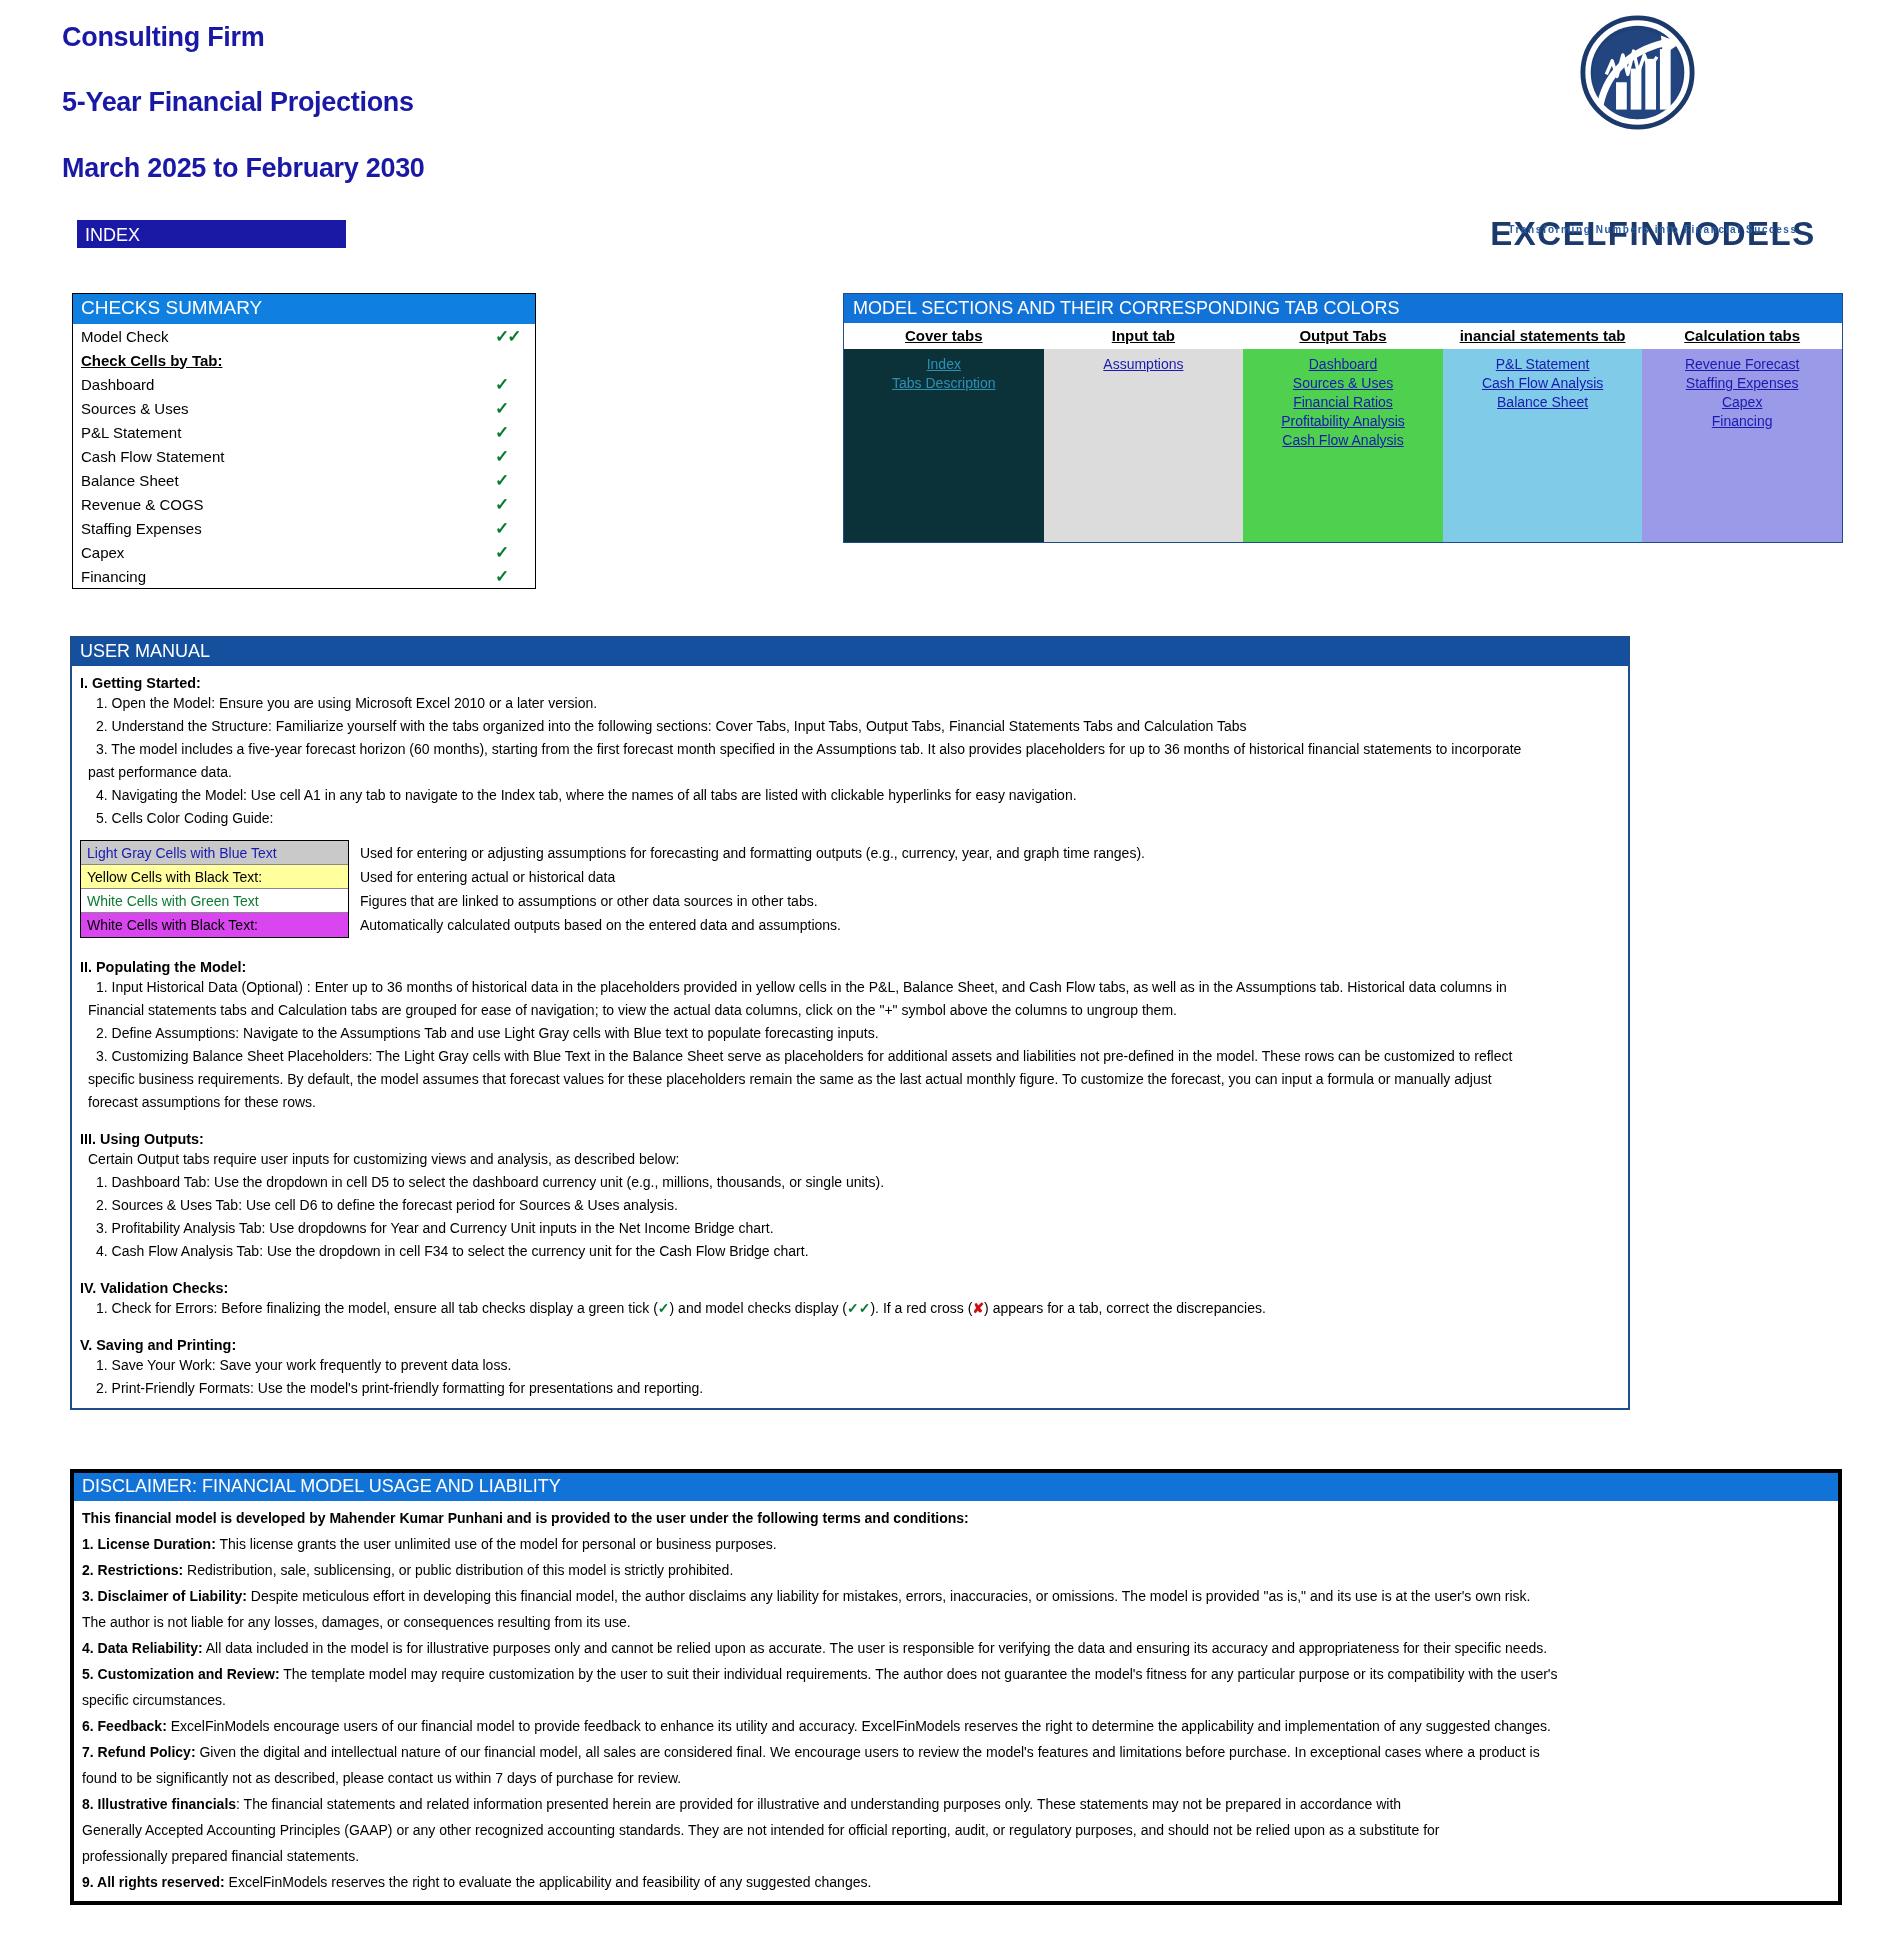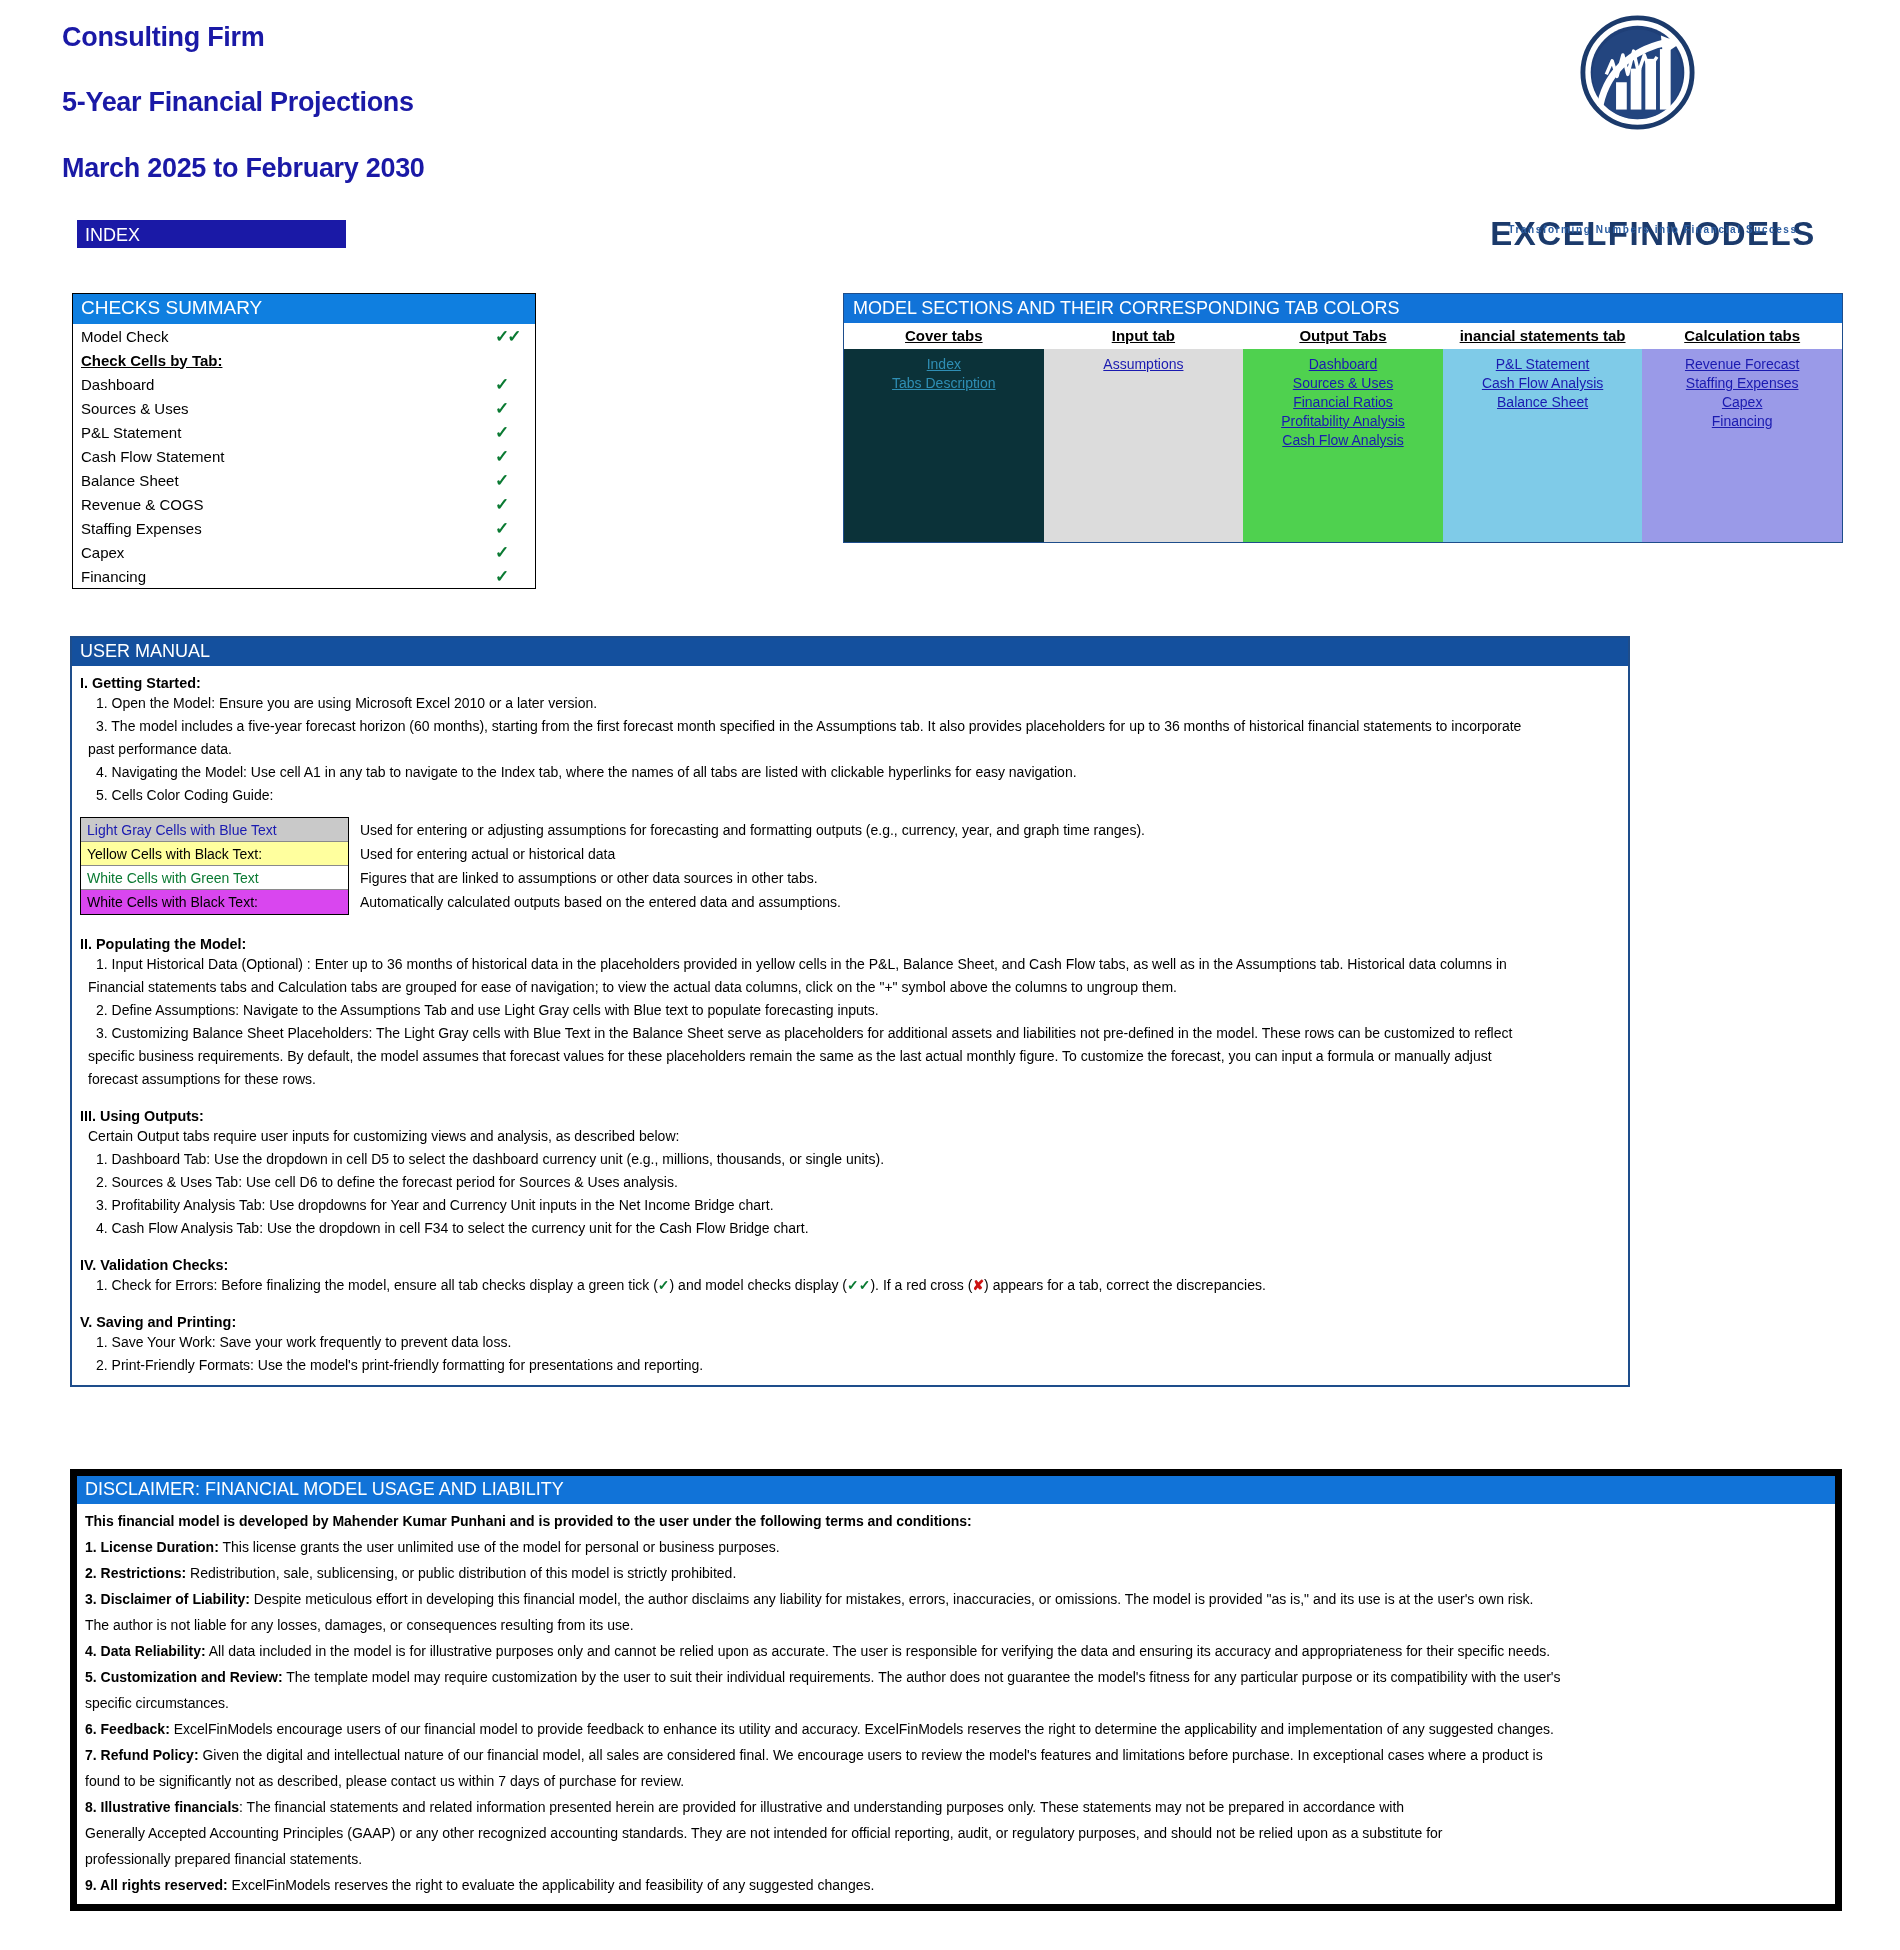--- a/index.html
+++ b/index.html
@@ -239,21 +239,21 @@
   .cc-row.r4 { background: #d946ef; color: #000; }
   .tick-g { color: #0a7a32; font-weight: bold; }
   .cross-r { color: #cc1111; font-weight: bold; }
 
   
   #disc {
     position: absolute;
     left: 70px;
     top: 1469px;
     width: 1772px;
-    border: 7px solid #000000;
+    border: 4px solid #000000;
     background: #fff;
   }
   #disc .dc-head {
     background: #1173d8;
     color: #ffffff;
     font-size: 18px;
     padding: 2px 0 4px 8px;
     line-height: 22px;
   }
   #disc .dc-body { padding: 4px 16px 6px 0; }
@@ -387,20 +387,21 @@
       </div>
     </div>
   </div>
 
   <div id="manual">
     <div class="mn-head">USER MANUAL</div>
     <div class="mn-body">
 
       <div class="mn-h">I. Getting Started:</div>
       <div class="mn-li">1. Open the Model: Ensure you are using Microsoft Excel 2010 or a later version.</div>
+      <div class="mn-li">2. Understand the Structure: Familiarize yourself with the tabs organized into the following sections: Cover Tabs, Input Tabs, Output Tabs, Financial Statements Tabs and Calculation Tabs</div>
       <div class="mn-li">3. The model includes a five-year forecast horizon (60 months), starting from the first forecast month specified in the Assumptions tab. It also provides placeholders for up to 36 months of historical financial statements to incorporate</div>
       <div class="mn-li cont">past performance data.</div>
       <div class="mn-li">4. Navigating the Model: Use cell A1 in any tab to navigate to the Index tab, where the names of all tabs are listed with clickable hyperlinks for easy navigation.</div>
       <div class="mn-li">5. Cells Color Coding Guide:</div>
 
       <div id="cc">
         <div class="cc-row r1">
           <span>Light Gray Cells with Blue Text</span>
           <span class="cc-desc">Used for entering or adjusting assumptions for forecasting and formatting outputs (e.g., currency, year, and graph time ranges).</span>
         </div>

